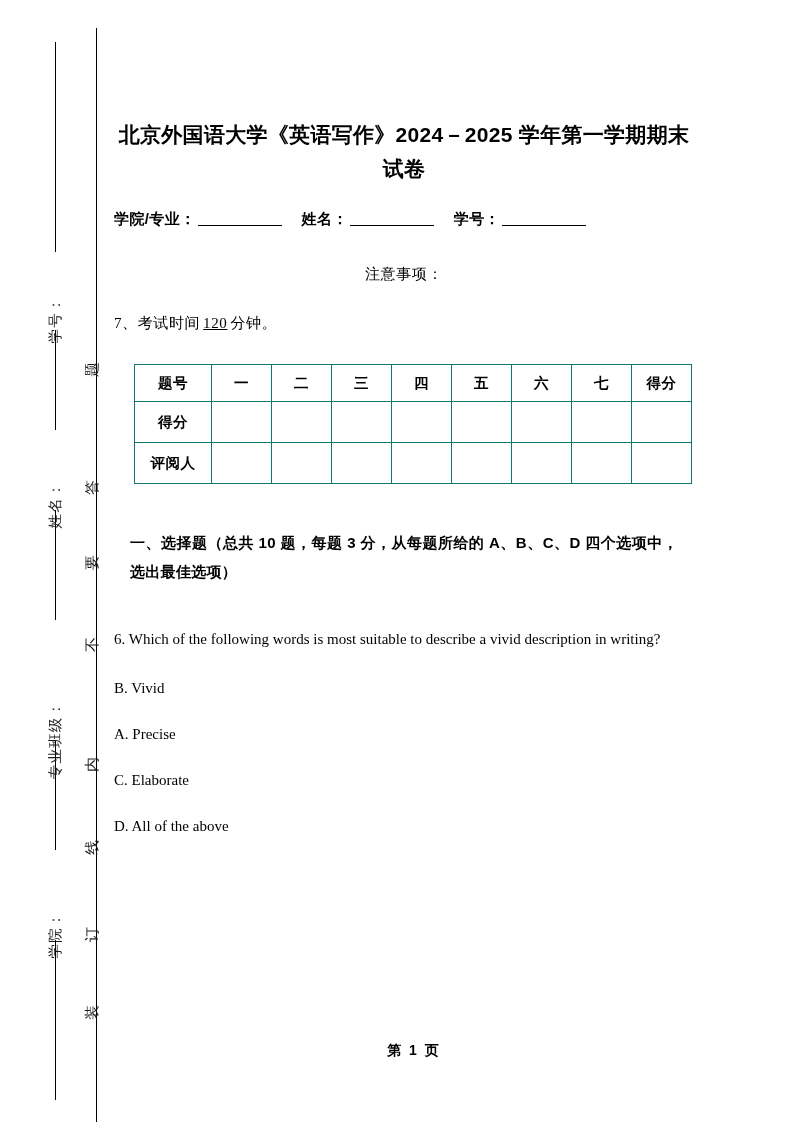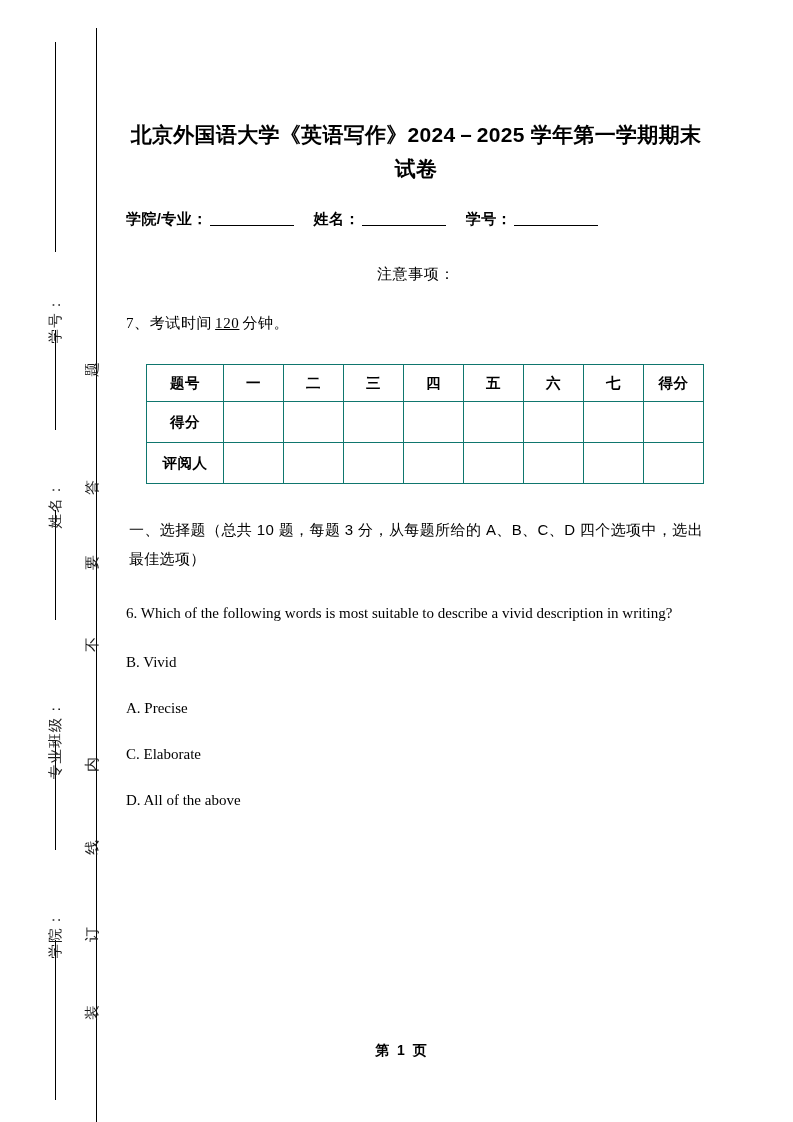--- a/index.html
+++ b/index.html
@@ -65,21 +65,21 @@
     width: 20px;
     text-align: center;
     font-family: "Liberation Serif", "DejaVu Serif", serif;
     font-size: 15px;
     color: #1a1a1a;
   }
 
   
   #page-body {
     position: absolute;
-    left: 126px;
+    left: 114px;
     top: 0;
     width: 580px;
     height: 1122px;
   }
 
   #exam-title {
     margin: 0;
     padding-top: 118px;
     font-size: 21px;
     font-weight: bold;
@@ -139,24 +139,24 @@
     font-weight: bold;
     font-family: "Liberation Sans", "DejaVu Sans", sans-serif;
     letter-spacing: 0.5px;
   }
   table#score-table td.label-col { width: 74px; }
   table#score-table tr.header-row td { height: 34px; }
   table#score-table tr.data-row td { height: 38px; }
 
   
   #section-heading {
-    margin: 3px;
+    margin: 16px;
     padding-top: 28px;
     font-size: 15px;
-    font-weight: normal;
+    font-weight: bold;
     line-height: 1.95;
     text-align: justify;
     text-align-last: left;
     letter-spacing: 0.3px;
     font-family: "Liberation Sans", "DejaVu Sans", sans-serif;
   }
   .question-stem {
     margin: 0;
     padding-top: 22px;
     font-size: 15px;
@@ -167,21 +167,21 @@
   .question-option {
     margin: 0;
     padding-top: 22px;
     font-size: 15px;
     line-height: 1.6;
   }
 
   
   #page-footer {
     position: absolute;
-    left: 112px;
+    left: 124px;
     top: 1042px;
     width: 580px;
     text-align: center;
     font-size: 14px;
     font-weight: bold;
     letter-spacing: 2px;
     font-family: "Liberation Sans", "DejaVu Sans", sans-serif;
   }
 </style>
 </head>

